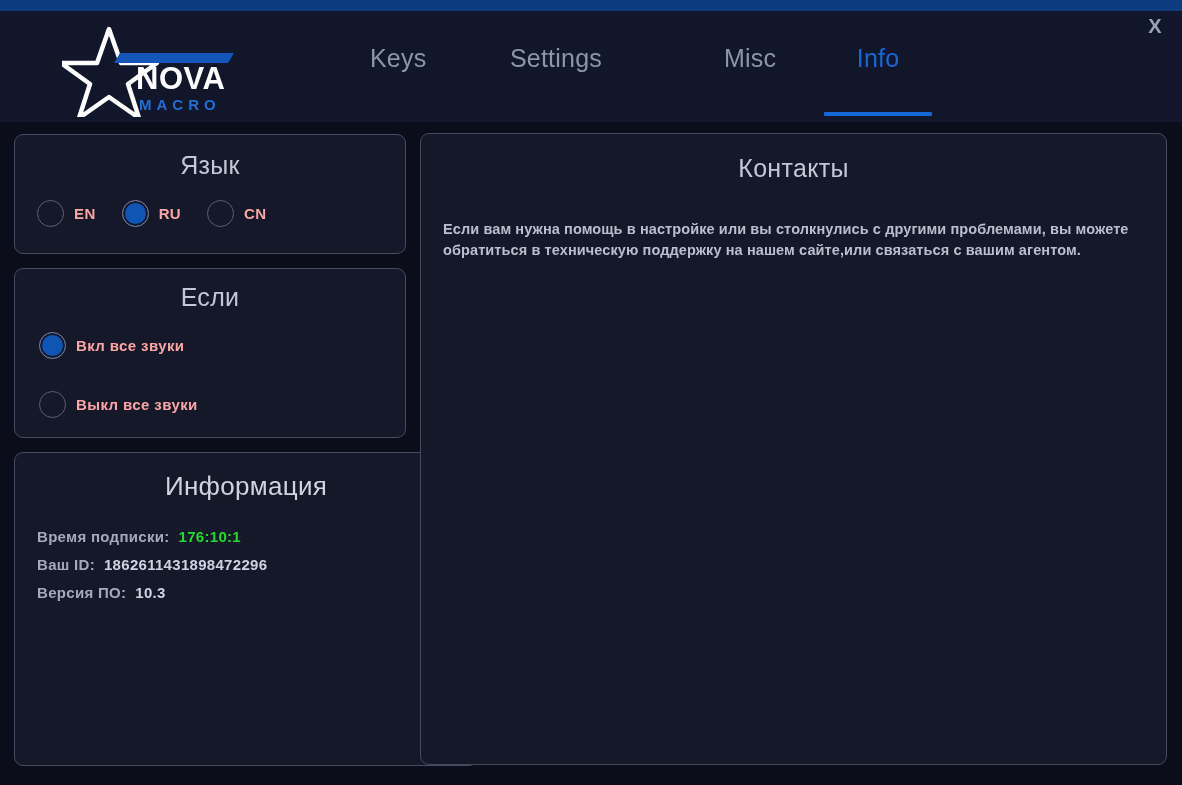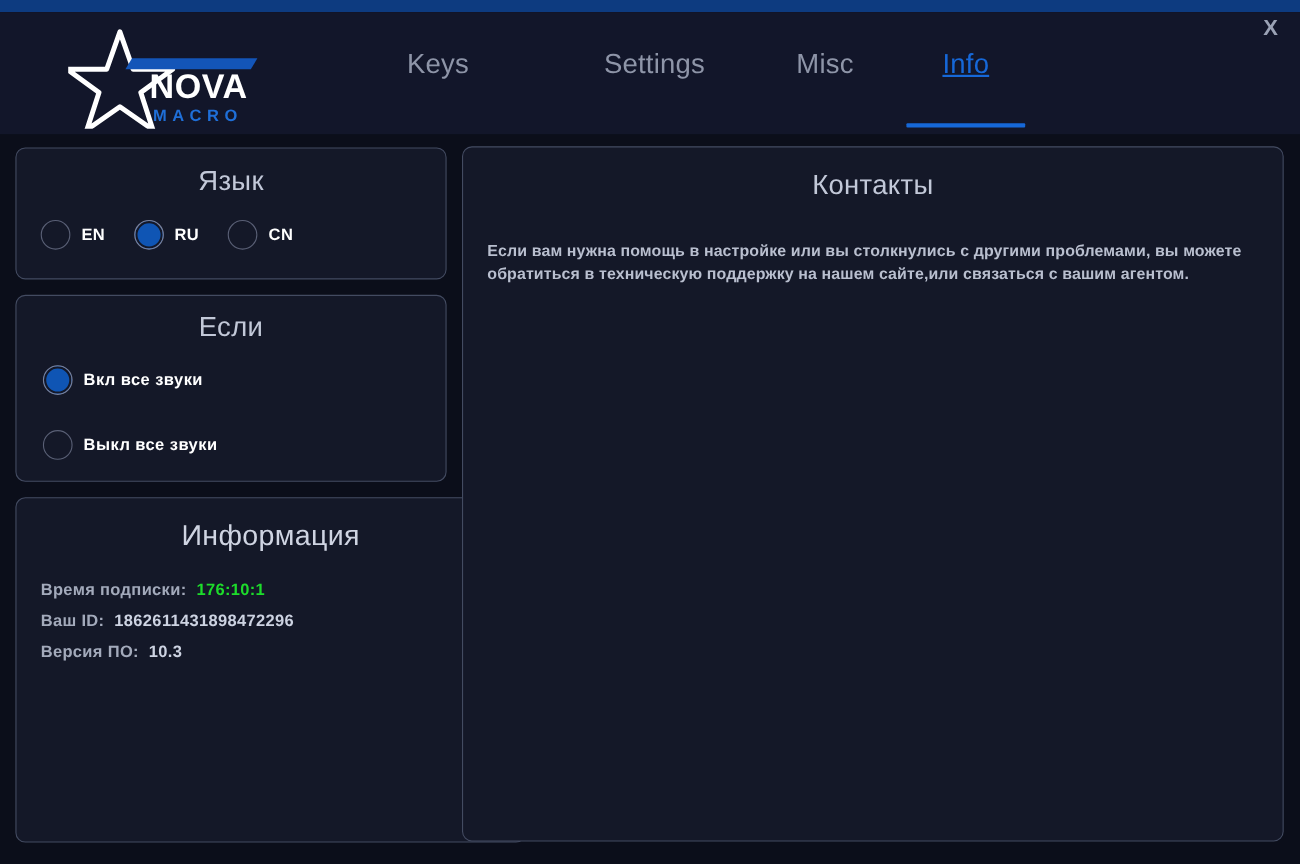--- a/index.html
+++ b/index.html
@@ -79,34 +79,34 @@
     padding-top: 33px;
     margin-right: 0;
     cursor: pointer;
     user-select: none;
   }
   .tab-label {
     font-size: 25px;
     color: #8e95a8;
     letter-spacing: .2px;
   }
-  .tab.active .tab-label { color: #1668d8; text-decoration: underline; }
+  .tab.active .tab-label { color: #1668d8; }
   .tab .underline {
     position: absolute;
     bottom: 6px;
     left: 4px;
     right: 4px;
     height: 4px;
     background: transparent;
     border-radius: 1px;
   }
   .tab.active .underline { background: #1668d8; }
 
   .tab-keys     { width: 140px; justify-content: flex-start; }
-  .tab-settings { width: 170px; justify-content: center; }
+  .tab-settings { width: 170px; justify-content: flex-start; }
   .tab-misc     { width: 140px; justify-content: center; }
   .tab-info     { width: 116px; justify-content: center; }
 
   
   .body { position: absolute; top: 122px; left: 0; width: 1182px; height: 663px; }
 
   .panel {
     position: absolute;
     background: #141828;
     border: 1px solid #434b61;
@@ -157,21 +157,21 @@
     flex: 0 0 auto;
   }
   .radio.checked {
     background: #0f55b4;
     border: 1px solid #6e7par;
     border-color: #7a819a;
     box-shadow: inset 0 0 0 2px #141828;
   }
   .radio-label {
     margin-left: 10px;
-    color: #ffffff;
+    color: #fca5a5;
     font-size: 15px;
     font-weight: bold;
     letter-spacing: .4px;
   }
 
   .radio-col-sound { margin-top: 20px; padding-left: 24px; }
   .radio-col-sound .radio-item { margin-top: 0; }
   .radio-col-sound .radio-item + .radio-item { margin-left: 0; margin-top: 32px; }
 
   

